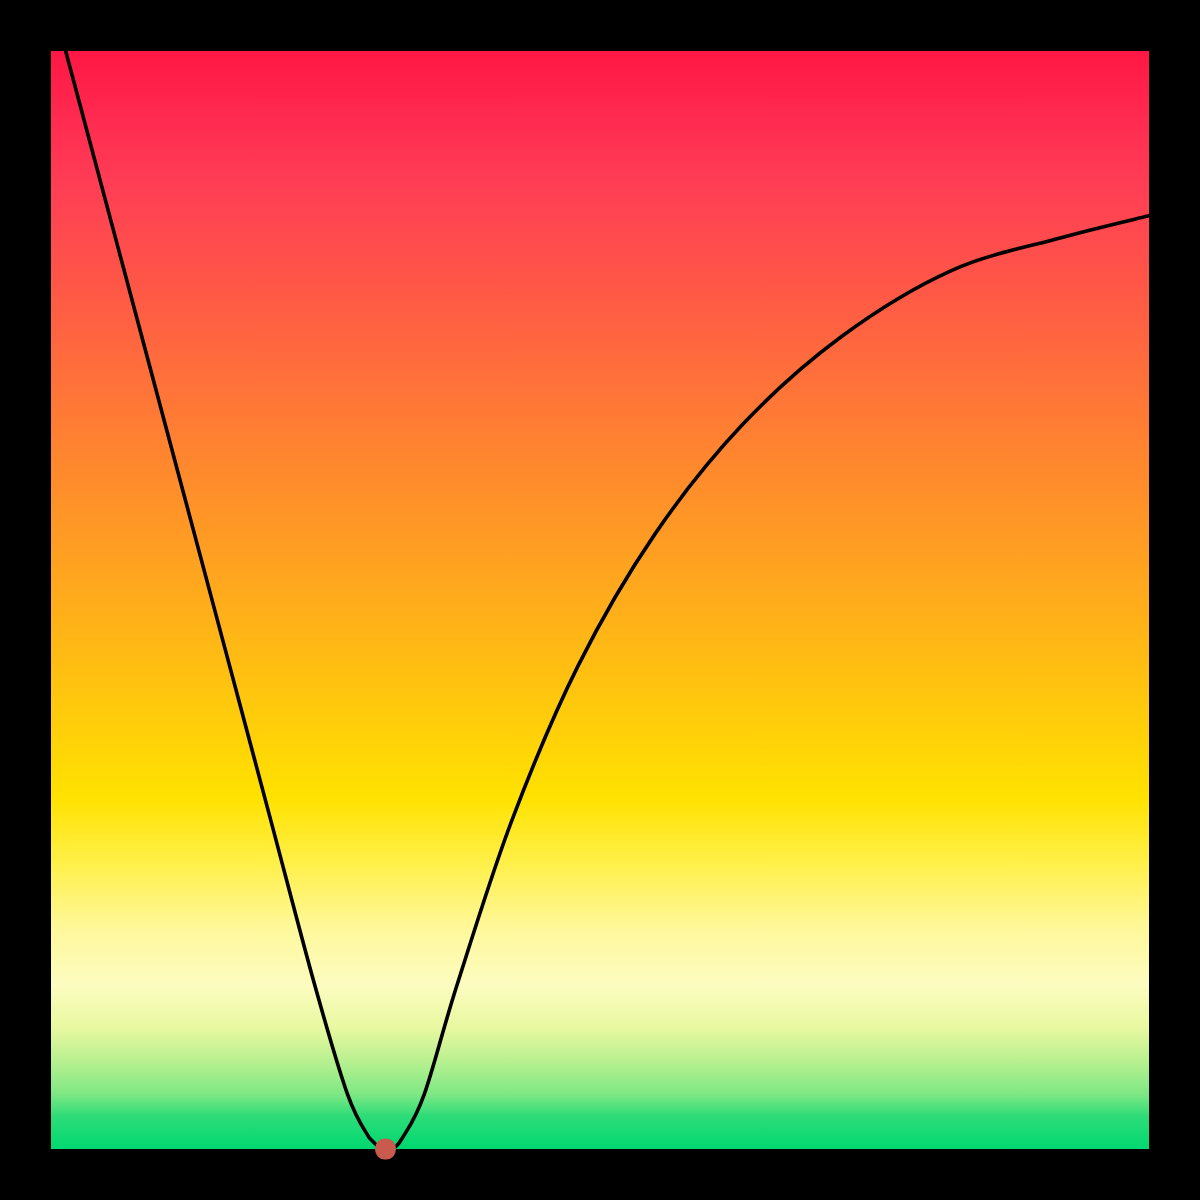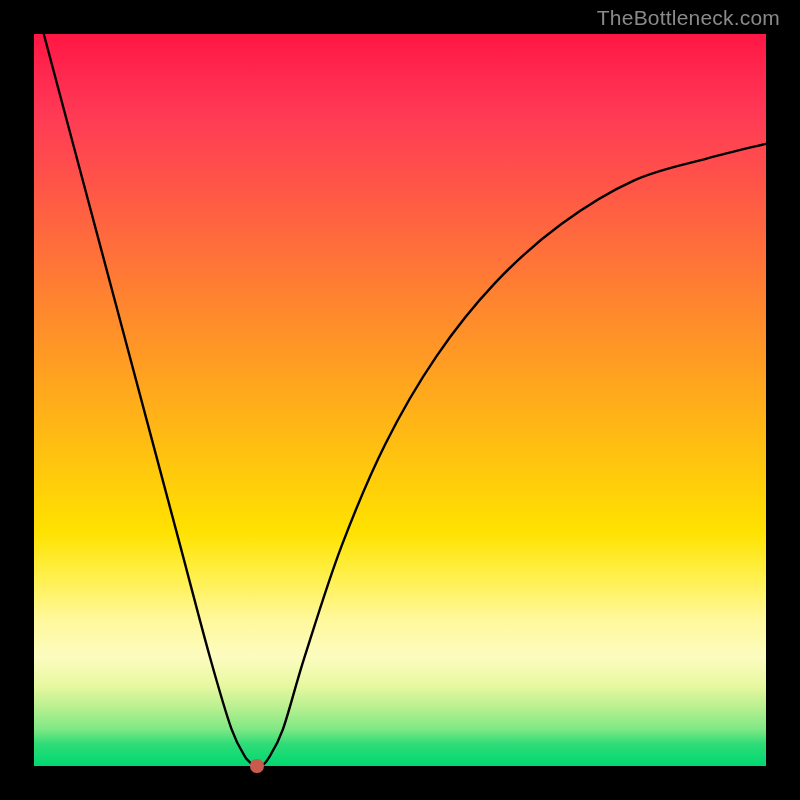--- a/index.html
+++ b/index.html
@@ -69,21 +69,20 @@
     border-radius: 50% / 55%;
     background: #c95a4e;
     transform: translate(-50%, -50%);
   }
 </style>
 </head>
 <body>
 
 <div class="frame">
 
-  <div class="watermark">TheBottleneck.com</div>
 
   <div class="plot-area">
 
     <svg class="curve" viewBox="0 0 732 732" preserveAspectRatio="none">
       <path id="curve-path" d="M 0.00 -36.60 C 4.88 -18.30 19.52 36.60 29.28 73.20 C 39.04 109.80 48.80 146.40 58.56 183.00 C 68.32 219.60 78.08 256.20 87.84 292.80 C 97.60 329.40 107.36 366.00 117.12 402.60 C 126.88 439.20 136.64 475.80 146.40 512.40 C 156.16 549.00 167.14 591.70 175.68 622.20 C 184.22 652.70 191.54 678.32 197.64 695.40 C 203.74 712.48 208.62 718.58 212.28 724.68 L 219.60 732.00 L 226.92 732.00 C 229.36 730.78 230.58 730.78 234.24 724.68 C 237.90 718.58 242.78 712.48 248.88 695.40 C 254.98 678.32 261.08 652.70 270.84 622.20 C 280.60 591.70 294.02 547.78 307.44 512.40 C 320.86 477.02 335.50 441.64 351.36 409.92 C 367.22 378.20 384.30 348.92 402.60 322.08 C 420.90 295.24 440.42 270.84 461.16 248.88 C 481.90 226.92 503.86 207.40 527.04 190.32 C 550.22 173.24 575.84 157.38 600.24 146.40 C 624.64 135.42 651.48 130.54 673.44 124.44 C 695.40 118.34 722.24 112.24 732.00 109.80 " fill="none" stroke="#000" stroke-width="2.4" stroke-linejoin="round" stroke-linecap="round"></path>
     </svg>
 
     <div class="marker" id="min-marker" style="left: 223.26px; top: 732px; background: rgb(201, 90, 78);"></div>
 
   </div>

